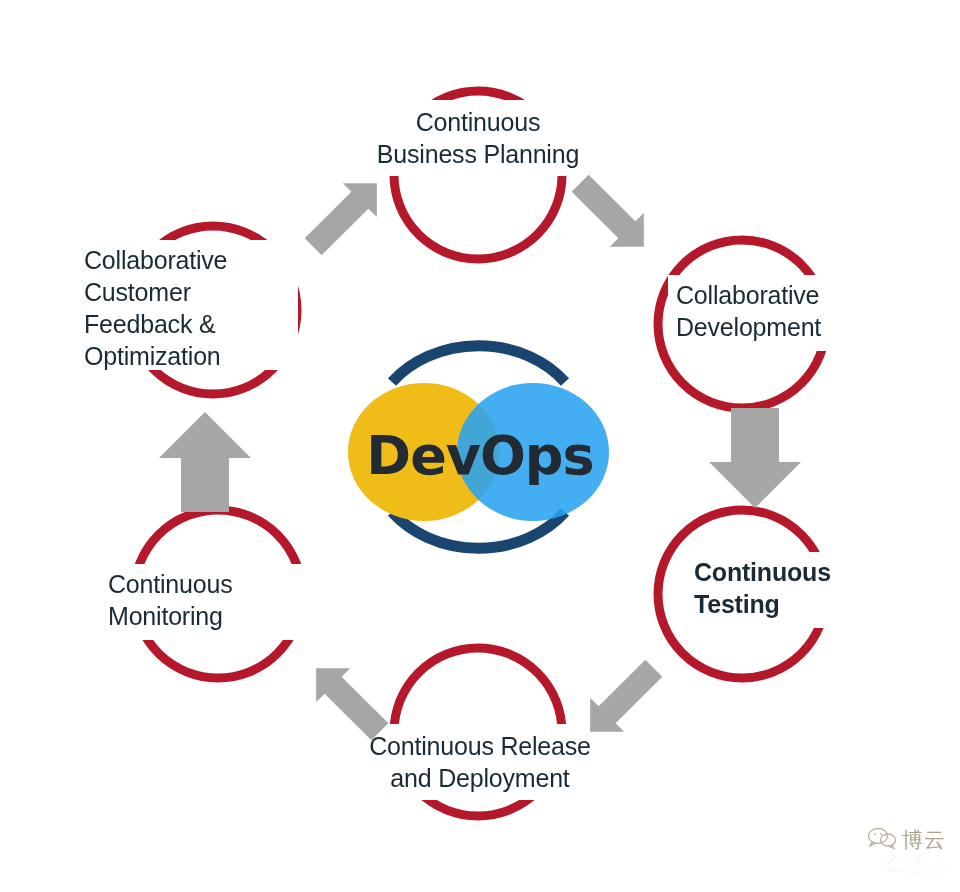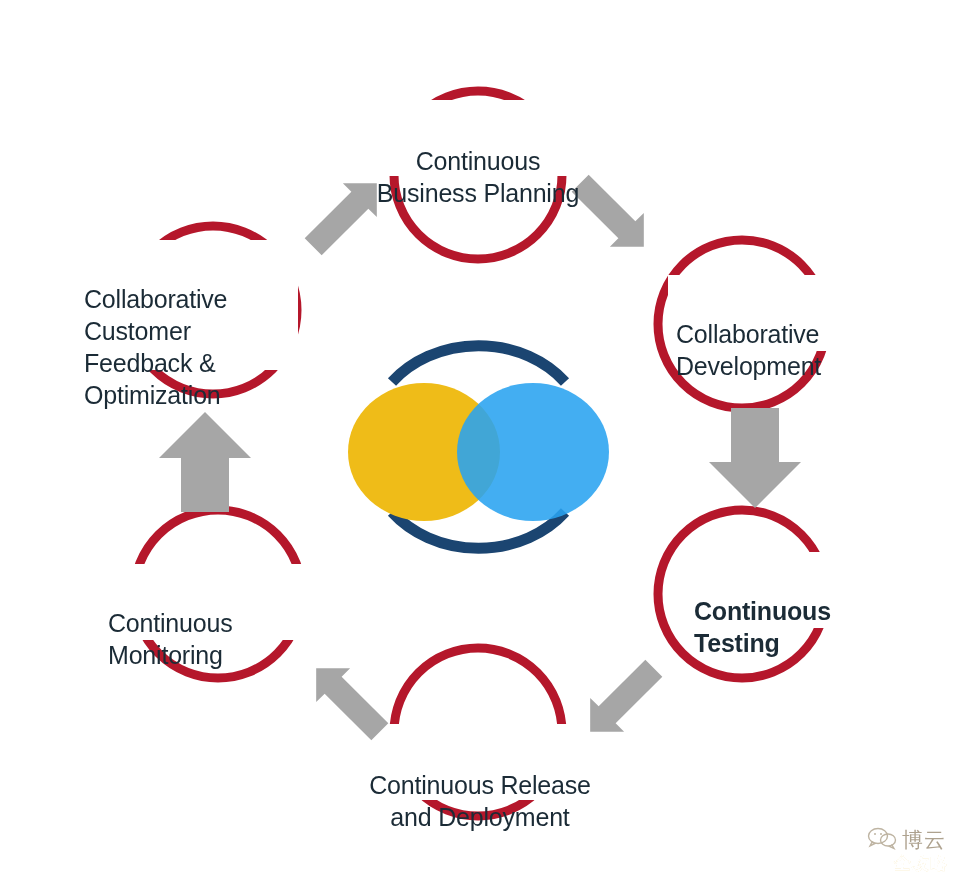--- a/index.html
+++ b/index.html
@@ -28,21 +28,20 @@
     position: absolute;
     color: #1b2b36;
     font-family: "Liberation Sans", sans-serif;
     font-size: 25px;
     font-weight: 400;
     line-height: 1.28;
     letter-spacing: -0.2px;
     white-space: pre-line;
     background: rgba(255,255,255,0.0);
     pointer-events: none;
-    margin-top: 39px;
   }
   .lbl-center { text-align: center; }
   .lbl-left   { text-align: left; }
 
   
   #label-planning   { left: 353px; top: 106px; width: 250px; text-align: center; }
   #label-collabdev  { left: 676px; top: 279px; width: 200px; text-align: left; }
   #label-testing    { left: 694px; top: 556px; width: 190px; text-align: left;
                       font-weight: 700; }
   #label-release    { left: 350px; top: 730px; width: 260px; text-align: center; }
@@ -85,21 +84,21 @@
     font-family: "DejaVu Sans", sans-serif;
     font-size: 21px;
     color: #a89b86;
     letter-spacing: 1px;
   }
   #wm-sub {
     position: absolute;
     right: 6px;
     top: 28px;
     font-family: "DejaVu Sans", sans-serif;
-    font-size: 17px;
+    font-size: 20px;
     font-weight: 700;
     color: #e8b830;
     letter-spacing: 1px;
     -webkit-text-stroke: 0.6px #ffffff;
   }
 </style>
 </head>
 <body>
 
 <div id="canvas">
@@ -207,20 +206,21 @@
 and Deployment</div>
 
   <div class="node-label lbl-left" id="label-monitoring">Continuous
 Monitoring</div>
 
   <div class="node-label lbl-left" id="label-feedback">Collaborative
 Customer
 Feedback &amp;
 Optimization</div>
 
+  <div id="devops-word">DevOps</div>
 
   <div id="watermark">
     <div id="wm-row1">
       <svg id="wm-chat-icon" width="30" height="24" viewBox="0 0 30 24">
         <ellipse cx="11" cy="10" rx="9.5" ry="7.5" fill="none" stroke="#b9ae9b" stroke-width="1.4"></ellipse>
         <path d="M 5 16 L 3 20 L 8 17.5 Z" fill="none" stroke="#b9ae9b" stroke-width="1.4"></path>
         <ellipse cx="21" cy="14" rx="7.5" ry="6" fill="none" stroke="#b9ae9b" stroke-width="1.4"></ellipse>
         <path d="M 25 19 L 27 22.5 L 22.5 20.5 Z" fill="none" stroke="#b9ae9b" stroke-width="1.4"></path>
         <circle cx="8" cy="8" r="1" fill="#b9ae9b"></circle>
         <circle cx="14" cy="8" r="1" fill="#b9ae9b"></circle>

